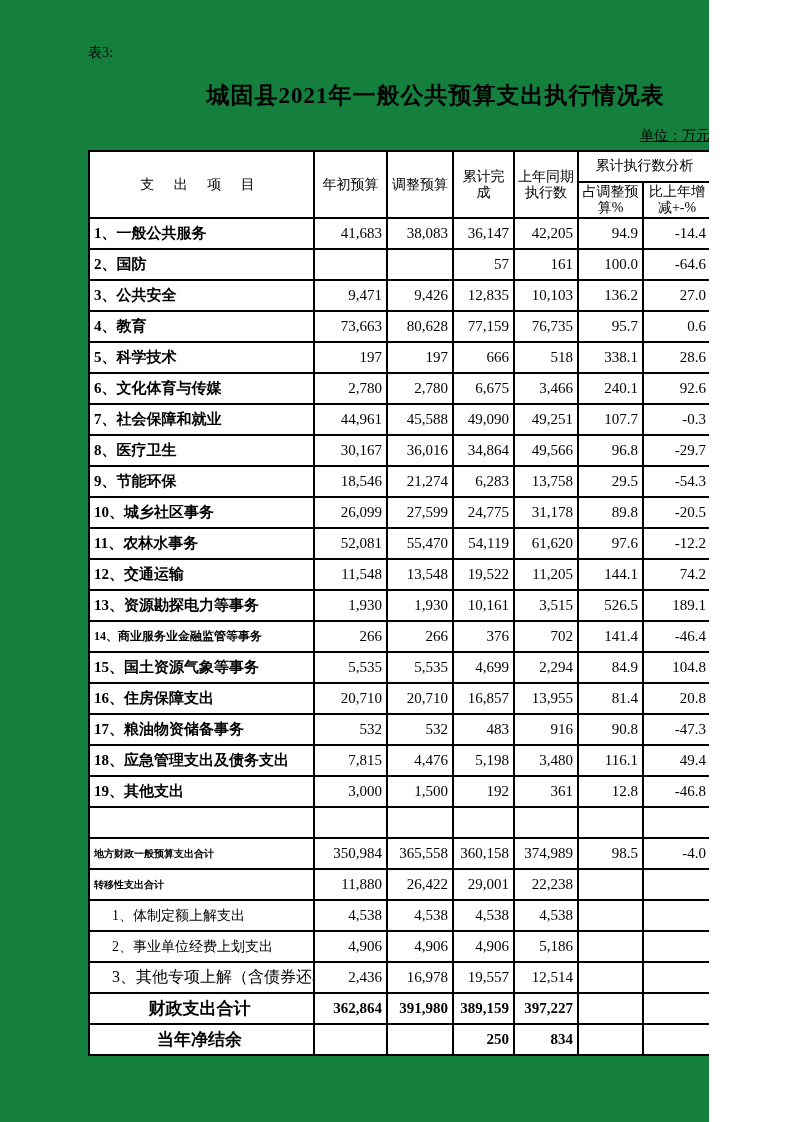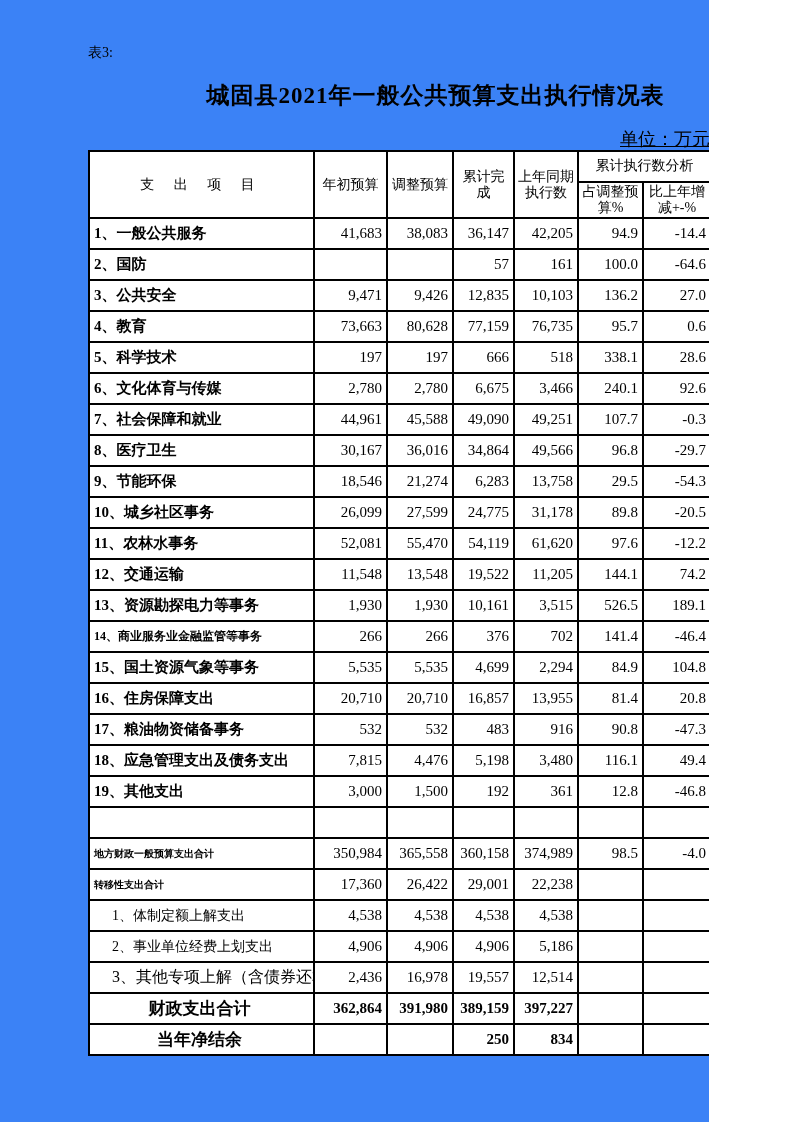--- a/index.html
+++ b/index.html
@@ -2,36 +2,36 @@
 <html><head>
 <meta charset="utf-8">
 <style>
   html,body { margin:0; padding:0; }
   body {
     width:793px; height:1122px;
     background:#ffffff;
     font-family:"Liberation Serif","DejaVu Serif",serif;
     color:#000;
   }
-  .sheet { position:relative; width:709px; height:1122px; background:#3b82f6; overflow:hidden; }
+  .sheet { position:relative; width:709px; height:1122px; background:#15803d; overflow:hidden; }
 
   .table-label {
     position:absolute; left:88px; top:44px;
     font-size:14px;
   }
   .doc-title {
     position:absolute; left:0; top:80px; width:793px;
     text-align:center;
     font-size:23px; font-weight:bold;
     letter-spacing:1px;
     padding-left:39px;
   }
   .unit-note {
     position:absolute; left:88px; top:127px; width:622px;
-    text-align:right; font-size:18px;
+    text-align:right; font-size:14px;
     text-decoration:underline;
   }
 
   table.budget {
     position:absolute; left:88px; top:150px;
     width:622px;
     border-collapse:collapse; table-layout:fixed;
     background:#fff;
   }
   table.budget th, table.budget td {
@@ -297,21 +297,21 @@
           <td class="c-label">地方财政一般预算支出合计</td>
           <td class="c-num">350,984</td>
           <td class="c-num">365,558</td>
           <td class="c-num">360,158</td>
           <td class="c-num">374,989</td>
           <td class="c-num">98.5</td>
           <td class="c-num">-4.0</td>
         </tr>
         <tr class="row-total">
           <td class="c-label">转移性支出合计</td>
-          <td class="c-num">17,360</td>
+          <td class="c-num">11,880</td>
           <td class="c-num">26,422</td>
           <td class="c-num">29,001</td>
           <td class="c-num">22,238</td>
           <td class="c-num"></td>
           <td class="c-num"></td>
         </tr>
         <tr class="row-sub">
           <td class="c-label">1、体制定额上解支出</td>
           <td class="c-num">4,538</td>
           <td class="c-num">4,538</td>

